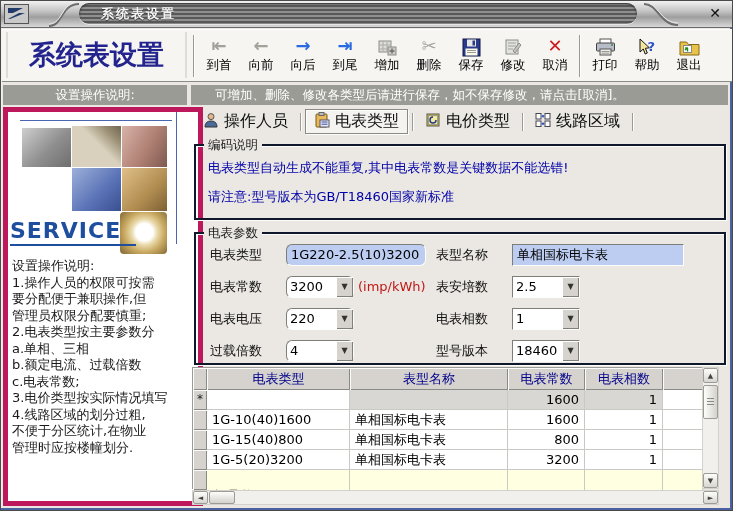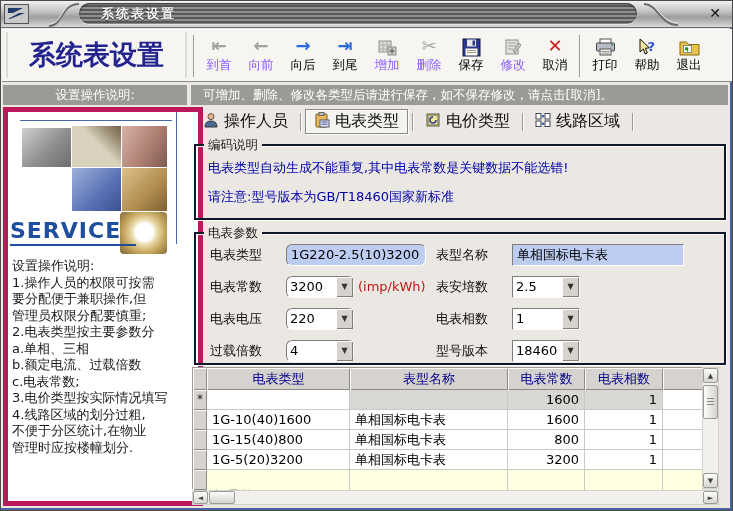--- a/index.html
+++ b/index.html
@@ -28,27 +28,27 @@
   .bigtitle { position:absolute; left:4px; top:3px; width:181px; height:46px; line-height:46px;
               text-align:center; font-family:"DejaVu Serif","Liberation Serif",serif;
               font-weight:bold; font-size:27px; color:#23238e;
               box-shadow: inset 2px 0 0 #dddcd8, inset -2px 0 0 #dddcd8; }
   .toolbar { position:absolute; left:188px; top:2px; right:0; height:50px; display:flex; align-items:flex-start; padding-top:3px; }
   .tsep { width:2px; height:42px; border-left:1px solid #9a9a96; border-right:1px solid #fdfdfb; margin:1px 3px 0 3px; }
   .tbtn { width:42px; text-align:center; cursor:default; }
   .ticon { display:block; height:23px; line-height:23px; font-size:18px; font-weight:bold; }
   .ticon svg { vertical-align:middle; }
   .tlabel { display:block; font-size:12.5px; color:#000; margin-top:0; }
-  .tbtn.disabled .tlabel { color:#8b5cf6; }
+  .tbtn.disabled .tlabel { color:#000000; }
   .ic-blue { color:#2a6ae0; } .ic-gray { color:#a2a29a; } .ic-red { color:#cc2020; }
 
   
   .graybar { position:absolute; background:#9b9b95; color:#fff; font-size:12.5px; height:20px; line-height:20px; }
   .gb-left { left:2px; top:84px; width:184px; text-align:center; }
-  .gb-right { left:190px; top:84px; width:537px; padding-left:12px; }
+  .gb-right { left:190px; top:84px; width:537px; padding-left:24px; }
 
   
   .sidewhite { position:absolute; left:2px; top:106px; width:200px; height:399px; background:#fff;
                border:5px solid #be185d; overflow:hidden; }
   .bluelineH { position:absolute; height:1px; background:#4a66b0; }
   .bluelineV { position:absolute; width:1px; background:#4a66b0; }
   .photo { position:absolute; }
   .ph-tool { left:14px; top:16px; width:49px; height:39px; background:linear-gradient(135deg,#cfcfcf,#8f8f8f 55%,#6e6e6e); }
   .ph-pen  { left:64px; top:14px; width:49px; height:41px; background:linear-gradient(45deg,#d9d0bd 55%,#9a8f74 80%,#6f6450); }
   .ph-rods { left:114px; top:14px; width:45px; height:41px; background:linear-gradient(120deg,#d8b3a8,#b08074 55%,#7e5a50); }

